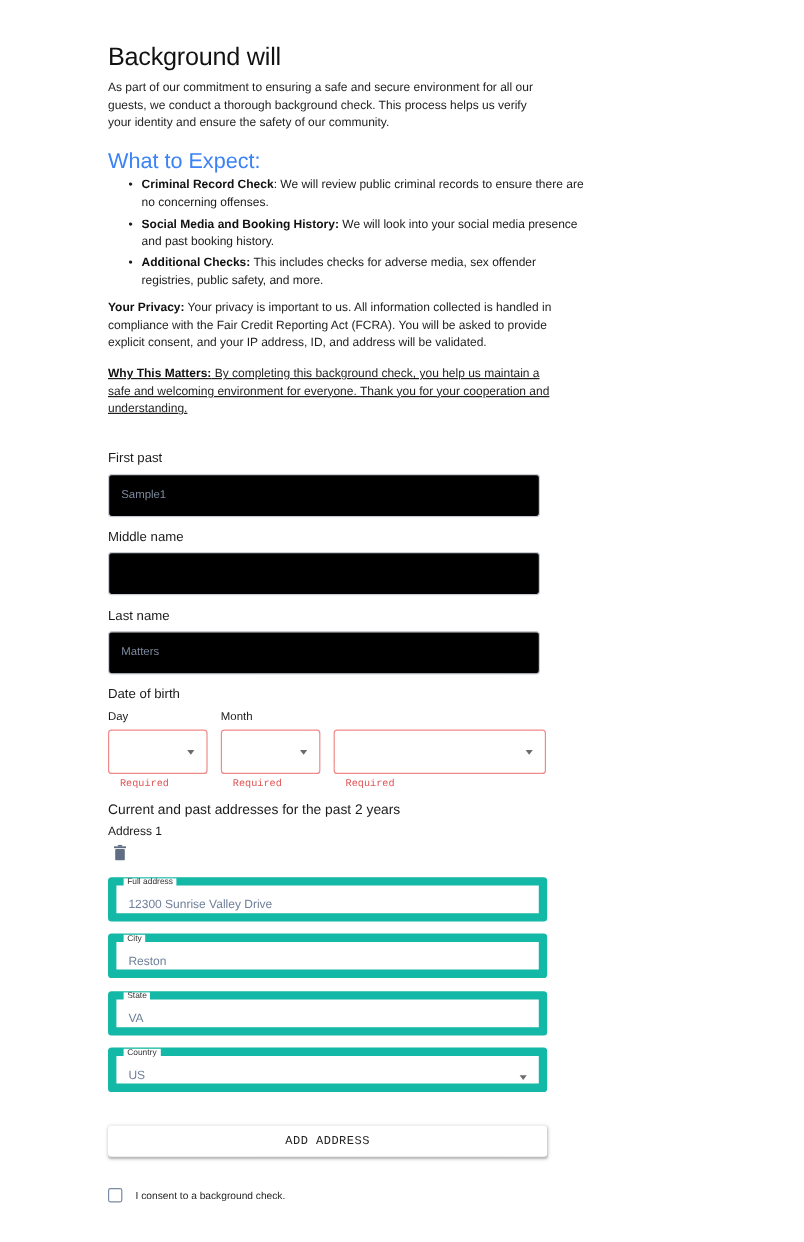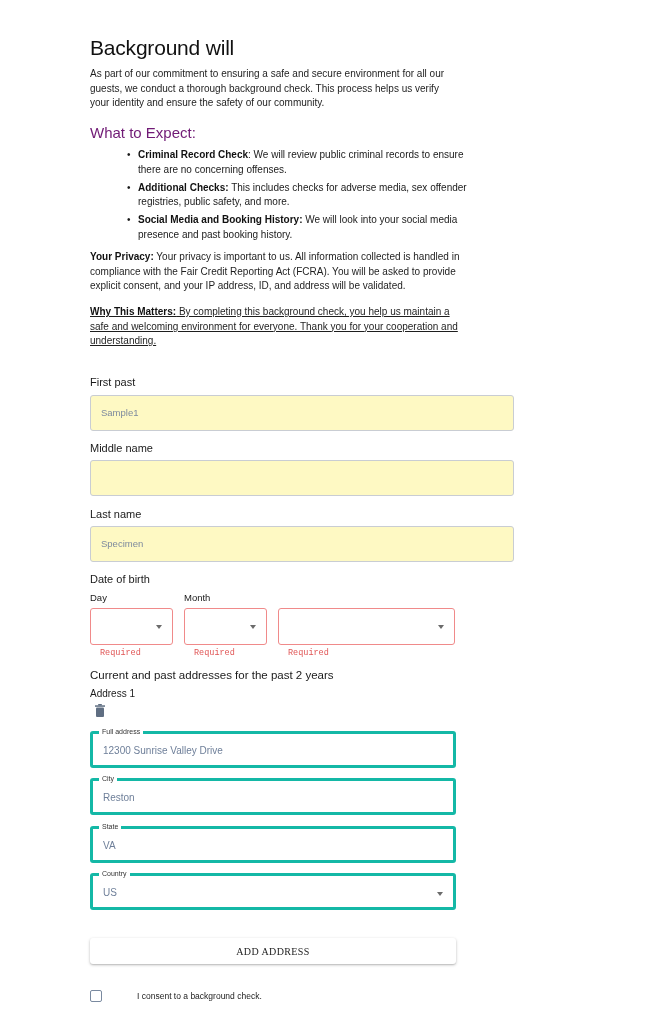--- a/index.html
+++ b/index.html
@@ -6,99 +6,99 @@
     body {
       width: 670px; height: 1035px; position: relative; overflow: hidden;
       font-family: "Liberation Sans", sans-serif; color: #1a1a1a;
     }
     .page { position: absolute; left: 90px; top: 0; width: 366px; }
     h1 {
       margin: 0; position: absolute; top: 36px; left: 0;
       font-size: 21px; font-weight: 500; color: #111; letter-spacing: -0.2px;
     }
     .p { position: absolute; left: 0; width: 370px; font-size: 10px; line-height: 14.6px; color: #1e1e1e; margin: 0; }
-    h2 { margin: 0; position: absolute; left: 0; top: 124px; font-size: 15px; font-weight: 500; color: #701a75; }
+    h2 { margin: 0; position: absolute; left: 0; top: 124px; font-size: 18px; font-weight: 500; color: #3b82f6; }
     ul.expect { position: absolute; top: 148px; left: 0; width: 370px; margin: 0; padding: 0 0 0 28px; list-style: none; font-size: 10px; line-height: 14.6px; }
-    ul.expect li { position: relative; margin-bottom: 3.5px; margin-left: 20px; }
+    ul.expect li { position: relative; margin-bottom: 3.5px; }
     ul.expect li::before { content: "•"; position: absolute; left: -11px; top: 0; font-size: 10px; }
     b { font-weight: 700; color: #111; }
 
     .label { position: absolute; left: 0; font-size: 11px; font-weight: 500; color: #1a1a1a; }
     .sublabel { position: absolute; font-size: 9.5px; font-weight: 500; color: #1a1a1a; }
     .input {
-      position: absolute; left: 0; width: 424px; height: 36px;
+      position: absolute; left: 0; width: 360px; height: 36px;
       border: 1px solid #c9cdd3; border-radius: 3px; box-sizing: border-box;
-      background: #fef9c3;
+      background: #000000;
     }
     .input .val { position: absolute; left: 10px; top: 11px; font-size: 9.5px; color: #7d8a9e; }
     .select-err {
       position: absolute; height: 37px; border: 1px solid #f08a8a; border-radius: 3px; box-sizing: border-box; background: #fff;
     }
     .caret {
       position: absolute; right: 10px; top: 16px; width: 0; height: 0;
       border-left: 3.5px solid transparent; border-right: 3.5px solid transparent; border-top: 4px solid #6b6b6b;
     }
     .err { position: absolute; font-size: 8.5px; color: #e05555; font-family: Liberation Mono, monospace; }
     .outlined {
       position: absolute; left: 0; width: 366px; height: 37px;
-      border: 3px solid #14b8a6; border-radius: 3px; box-sizing: border-box; background: #fff;
+      border: 7px solid #14b8a6; border-radius: 3px; box-sizing: border-box; background: #fff;
     }
     .outlined .legend {
       position: absolute; left: 6px; top: -6px; padding: 0 3px; background: #fff;
       font-size: 7px; color: #333;
     }
     .outlined .val { position: absolute; left: 10px; top: 11px; font-size: 10px; color: #6e7f99; }
     .section-title { position: absolute; left: 0; font-size: 11.5px; font-weight: 500; color: #1a1a1a; }
     .trash { position: absolute; left: 5px; top: 704px; width: 10px; height: 13px; }
     .add-btn {
       position: absolute; left: 0; top: 938px; width: 366px; height: 26px;
       border: none; border-radius: 3px; background: #fff;
       box-shadow: 0 1px 3px rgba(0,0,0,0.25), 0 1px 1px rgba(0,0,0,0.08);
-      font-family: Liberation Serif, serif; font-size: 10px; letter-spacing: 0.4px; color: #222;
+      font-family: Liberation Mono, monospace; font-size: 10px; letter-spacing: 0.4px; color: #222;
       cursor: pointer;
     }
-    .consent { position: absolute; left: 0; top: 990px; display: flex; align-items: center; gap: 24px; }
+    .consent { position: absolute; left: 0; top: 990px; display: flex; align-items: center; }
     .checkbox {
       width: 10px; height: 10px; border: 1.5px solid #7a8aa0; border-radius: 2px; background: #fff; margin-right: 11px;
     }
     .consent-text { font-size: 8.5px; color: #222; }
   </style>
 </head>
 <body>
 
 <div class="page">
   <h1>Background will</h1>
 
   <p class="p" style="top:67px;">As part of our commitment to ensuring a safe and secure environment for all our guests, we conduct a thorough background check. This process helps us verify your identity and ensure the safety of our community.</p>
 
   <h2>What to Expect:</h2>
 
   <ul class="expect">
     <li><b>Criminal Record Check</b><span>: We will review public criminal records to ensure there are no concerning offenses.</span></li>
+    <li><b>Social Media and Booking History:</b><span> We will look into your social media presence and past booking history.</span></li>
     <li><b>Additional Checks:</b><span> This includes checks for adverse media, sex offender registries, public safety, and more.</span></li>
-    <li><b>Social Media and Booking History:</b><span> We will look into your social media presence and past booking history.</span></li>
   </ul>
 
   <p class="p" style="top:250px;"><b>Your Privacy:</b><span> Your privacy is important to us. All information collected is handled in compliance with the Fair Credit Reporting Act (FCRA). You will be asked to provide explicit consent, and your IP address, ID, and address will be validated.</span></p>
 
   <p class="p" style="top:305px;text-decoration:underline;"><b>Why This Matters:</b><span> By completing this background check, you help us maintain a safe and welcoming environment for everyone. Thank you for your cooperation and understanding.</span></p>
 
   <div class="label" style="top:376px;">First past</div>
   <div class="input" style="top:395px;">
     <span class="val">Sample1</span>
   </div>
 
   <div class="label" style="top:442px;">Middle name</div>
   <div class="input" style="top:460px;">
     <span class="val"></span>
   </div>
 
   <div class="label" style="top:508px;">Last name</div>
   <div class="input" style="top:526px;">
-    <span class="val">Specimen</span>
+    <span class="val">Matters</span>
   </div>
 
   <div class="label" style="top:573px;">Date of birth</div>
   <div class="sublabel" style="left:0; top:592px;">Day</div>
   <div class="sublabel" style="left:94px; top:592px;">Month</div>
   <div class="sublabel" style="left:188px; top:592px;margin-top:40px;">Year</div>
 
   <div class="select-err" style="left:0; top:608px; width:83px;">
     <span class="caret"></span>
   </div>

